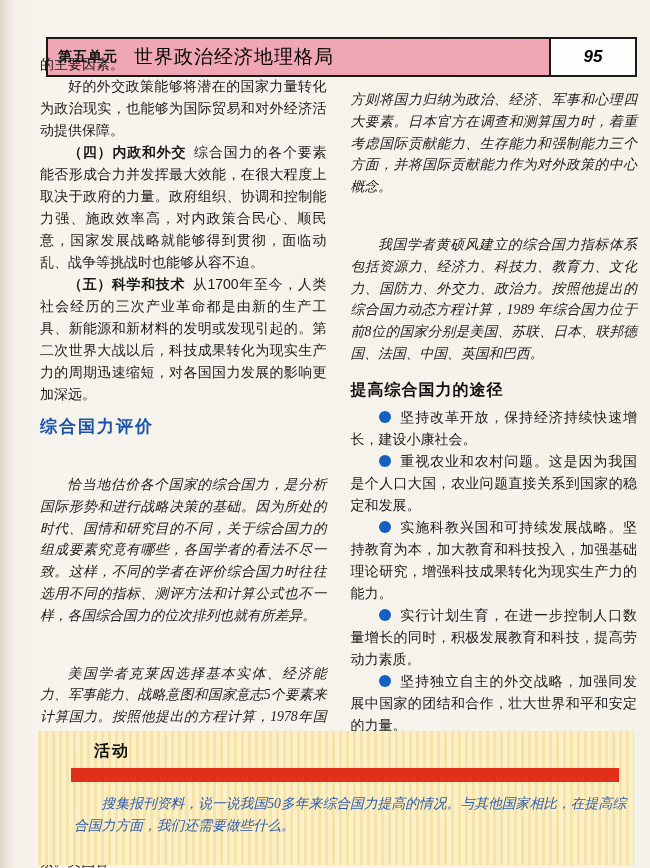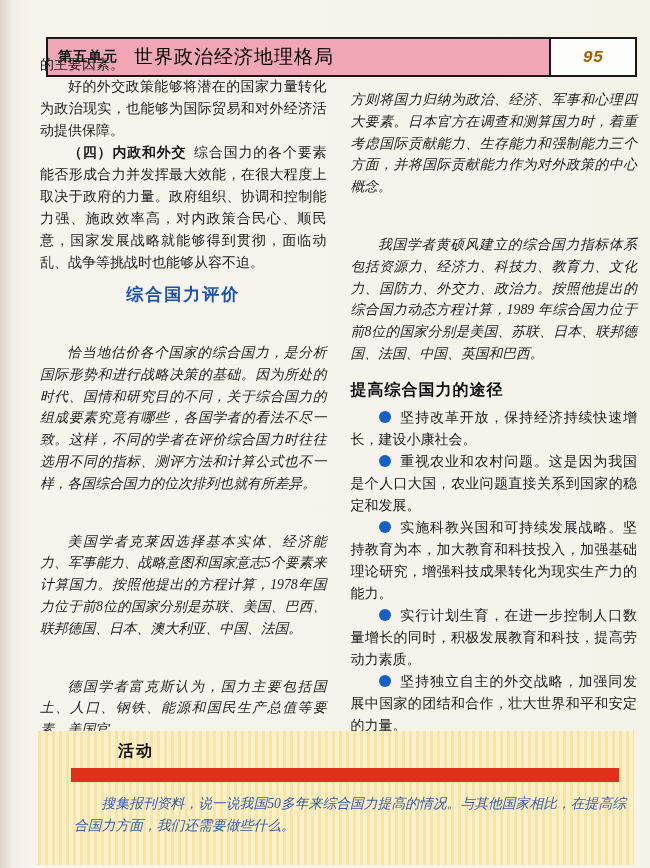--- a/index.html
+++ b/index.html
@@ -21,39 +21,39 @@
     flex:1; background:#f0a6b4; border:2px solid #1a1a1a;
     display:flex; align-items:center; padding:0 10px; gap:16px;
   }
   .header-unit { font-weight:bold; font-size:14px; color:#111; letter-spacing:1px; }
   .header-title { font-weight:normal; font-size:19px; color:#000000; letter-spacing:1px; }
   .page-num-box {
     width:86px; background:#fdfdfb; border:2px solid #1a1a1a; border-left:none;
     display:flex; align-items:center; justify-content:center;
   }
   .page-num {
-    font-family:Liberation Mono, monospace;
-    font-style:italic; font-weight:bold; font-size:17px; color:#a16207;text-align:right;
+    font-family:Liberation Sans, sans-serif;
+    font-style:italic; font-weight:bold; font-size:17px; color:#000000;text-align:right;
   }
 
   
   .columns { position:absolute; left:40px; top:53px; width:597px; display:flex; gap:24px; }
   .col { width:291px; text-align:justify; }
   .col p { font-size:14px; line-height:22px; color:#1b1b1b; }
   .indent { text-indent:2em; }
   .runin-label { font-weight:bold; margin-right:0.55em; }
 
   .kai {
     color:#2e5cb0; font-style:italic;
     font-family:"Liberation Serif","DejaVu Serif",serif;
     font-size:13.8px !important; line-height:21.8px !important;margin-top:36px;
   }
 
   .blue-heading {
-    color:#1b52ae; font-weight:bold; font-size:17px; text-align:center;
+    color:#1b52ae; font-weight:bold; font-size:17px; text-align:left;
     margin:10px 0 9px 0; letter-spacing:2px;
   }
   .black-heading {
     color:#101010; font-weight:bold; font-size:16px; text-align:left;
     margin:15px 0 5px 0; letter-spacing:1px;
   }
 
   
   .bullet-para { text-indent:2em; }
   .bullet-dot {
@@ -65,21 +65,20 @@
   .activity {
     position:absolute; left:38px; top:731px; width:596px; height:134px;
     background:
       repeating-linear-gradient(90deg, rgba(235,195,95,0.28) 0 3px, rgba(255,255,255,0) 3px 7px),
       #fcf0c6;
     padding:8px 28px 0 30px;
   }
   .activity-heading {
     font-weight:bold; font-size:16px; color:#111; letter-spacing:2px;
     margin:2px 0 6px 26px;
-    padding-left:24px;
   }
   .activity-redbar {
     height:14px; background:#e0301a; width:548px; margin-left:3px;
   }
   .activity-text {
     margin-top:11px; font-size:13.8px; line-height:24px; text-align:justify;
     width:552px; margin-left:6px;
   }
 </style>
 </head>
@@ -101,20 +100,23 @@
 
     <div class="col">
       <p>的主要因素。</p>
 
       <p class="indent">好的外交政策能够将潜在的国家力量转化为政治现实，也能够为国际贸易和对外经济活动提供保障。</p>
 
       <p class="indent">
         <span class="runin-label">（四）内政和外交</span><span>综合国力的各个要素能否形成合力并发挥最大效能，在很大程度上取决于政府的力量。政府组织、协调和控制能力强、施政效率高，对内政策合民心、顺民意，国家发展战略就能够得到贯彻，面临动乱、战争等挑战时也能够从容不迫。</span>
       </p>
 
+      <p class="indent">
+        <span class="runin-label">（五）科学和技术</span><span>从1700年至今，人类社会经历的三次产业革命都是由新的生产工具、新能源和新材料的发明或发现引起的。第二次世界大战以后，科技成果转化为现实生产力的周期迅速缩短，对各国国力发展的影响更加深远。</span>
+      </p>
 
       <h3 class="blue-heading">综合国力评价</h3>
 
       <p class="indent kai">恰当地估价各个国家的综合国力，是分析国际形势和进行战略决策的基础。因为所处的时代、国情和研究目的不同，关于综合国力的组成要素究竟有哪些，各国学者的看法不尽一致。这样，不同的学者在评价综合国力时往往选用不同的指标、测评方法和计算公式也不一样，各国综合国力的位次排列也就有所差异。</p>
       <p class="indent kai">美国学者克莱因选择基本实体、经济能力、军事能力、战略意图和国家意志5个要素来计算国力。按照他提出的方程计算，1978年国力位于前8位的国家分别是苏联、美国、巴西、联邦德国、日本、澳大利亚、中国、法国。</p>
       <p class="indent kai">德国学者富克斯认为，国力主要包括国土、人口、钢铁、能源和国民生产总值等要素。美国官</p>
     </div>
 
     <div class="col">
       <p class="kai">方则将国力归纳为政治、经济、军事和心理四大要素。日本官方在调查和测算国力时，着重考虑国际贡献能力、生存能力和强制能力三个方面，并将国际贡献能力作为对外政策的中心概念。</p>

